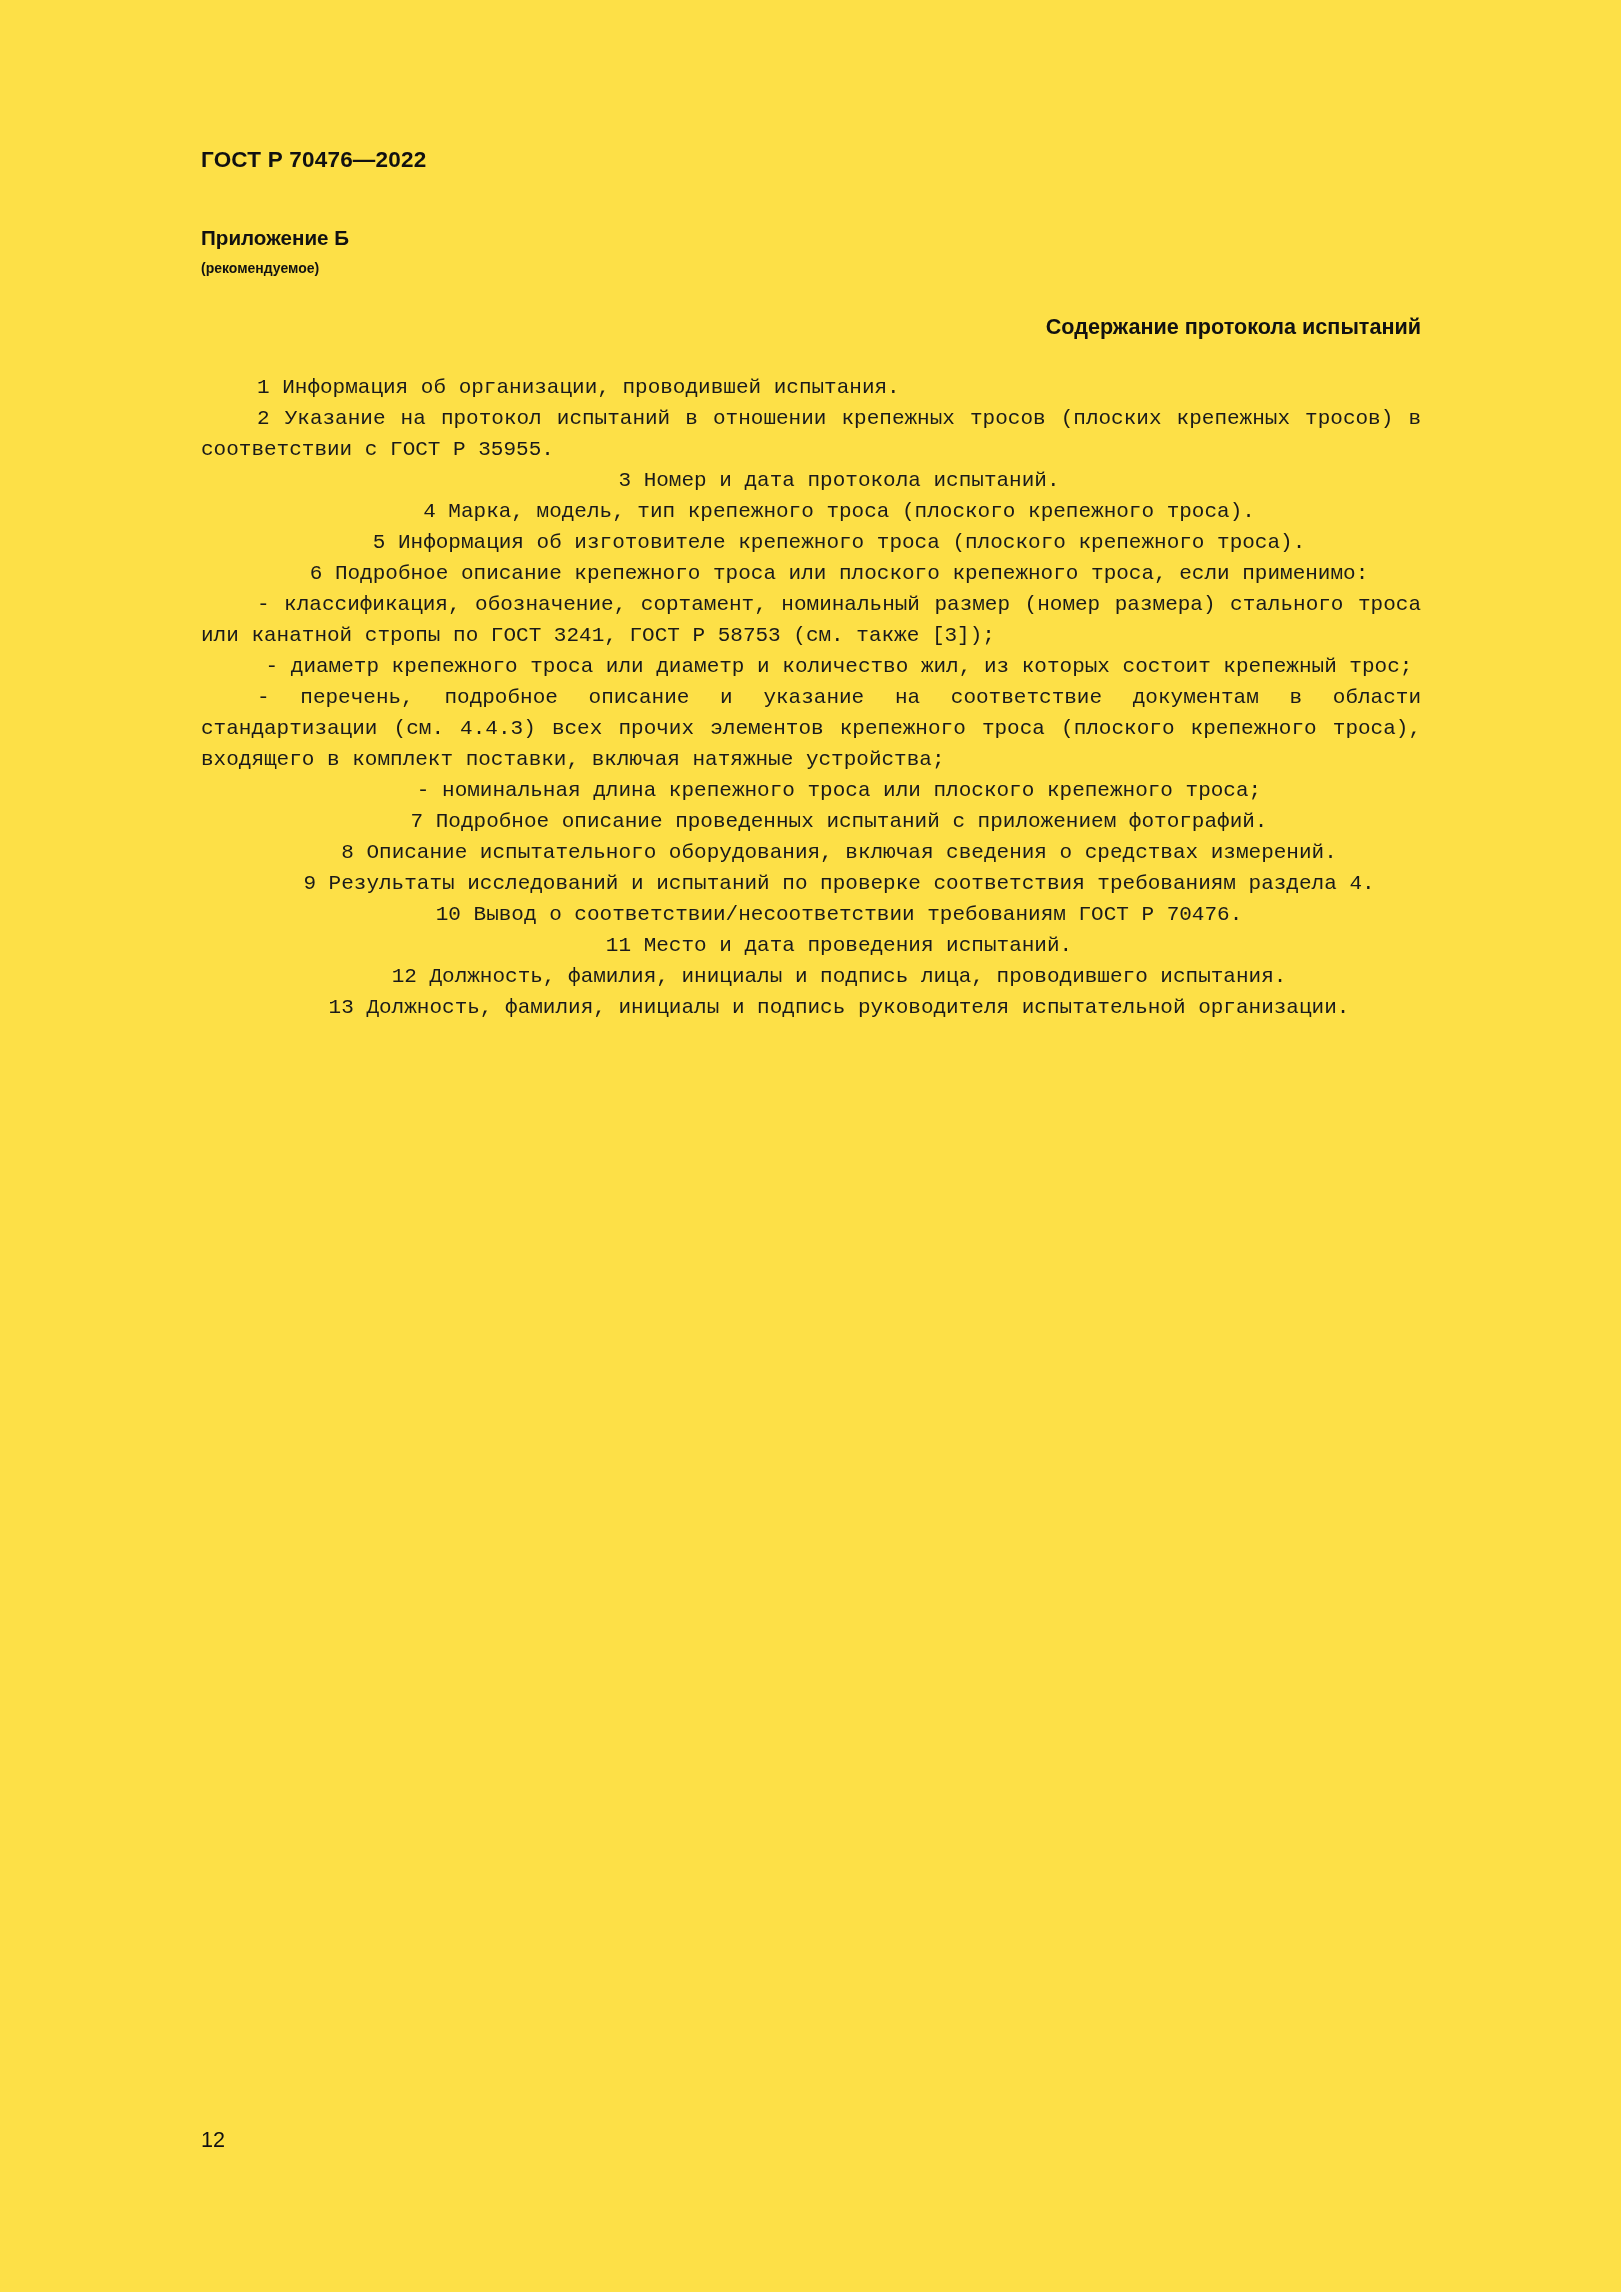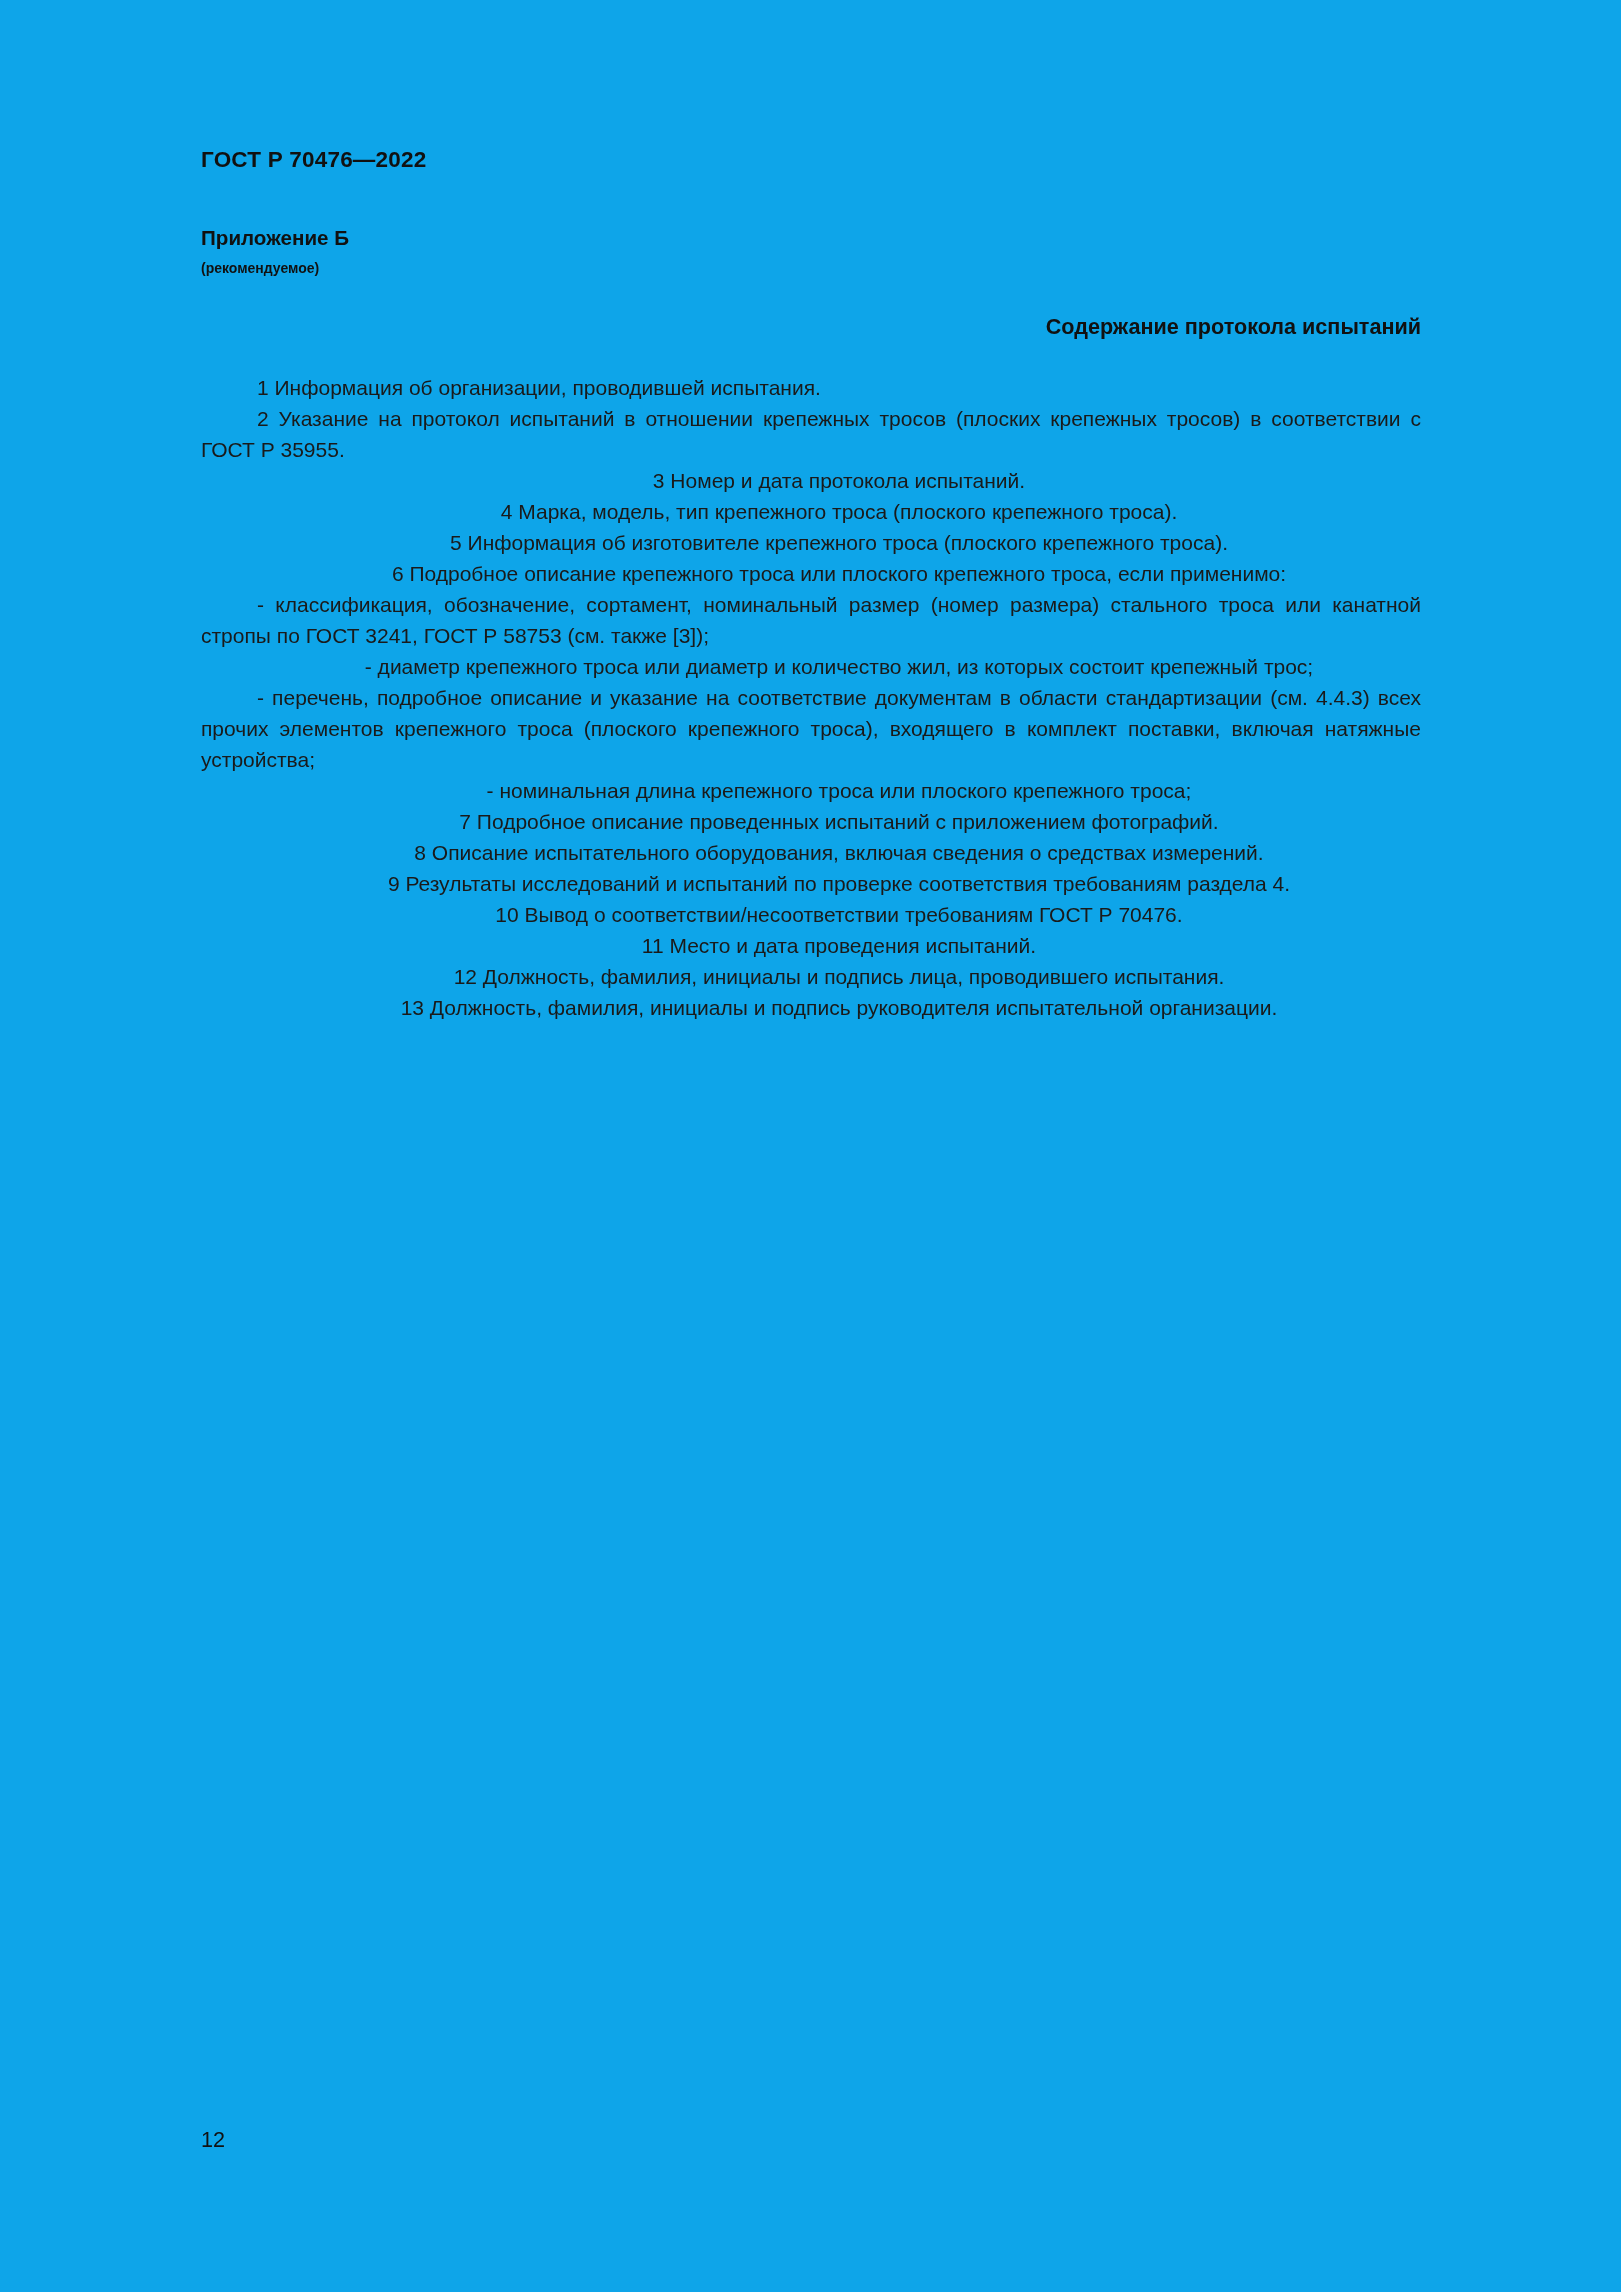--- a/index.html
+++ b/index.html
@@ -8,21 +8,21 @@
     background: #d8d8d8;
   }
   body {
     font-family: "Liberation Sans", sans-serif;
   }
   .page {
     position: relative;
     width: 1621px;
     height: 2293px;
     margin: 0 auto;
-    background: #0ea5e9;
+    background: #fde047;
     box-sizing: border-box;
     overflow: hidden;
   }
   .content {
     position: absolute;
     left: 201px;
     top: 0;
     width: 1220px;
     height: 2293px;
   }
@@ -65,20 +65,21 @@
     color: #111;
   }
   .body-text {
     position: absolute;
     top: 372px;
     left: 0;
     width: 1220px;
     font-size: 21px;
     line-height: 31px;
     color: #1a1a1a;
+    font-family: Liberation Mono, monospace;
   }
   .body-text p {
     margin: 0;
     text-indent: 56px;
     text-align: justify;
   }
   .body-text p.nojust {
     text-align: center;
   }
   .page-number {

